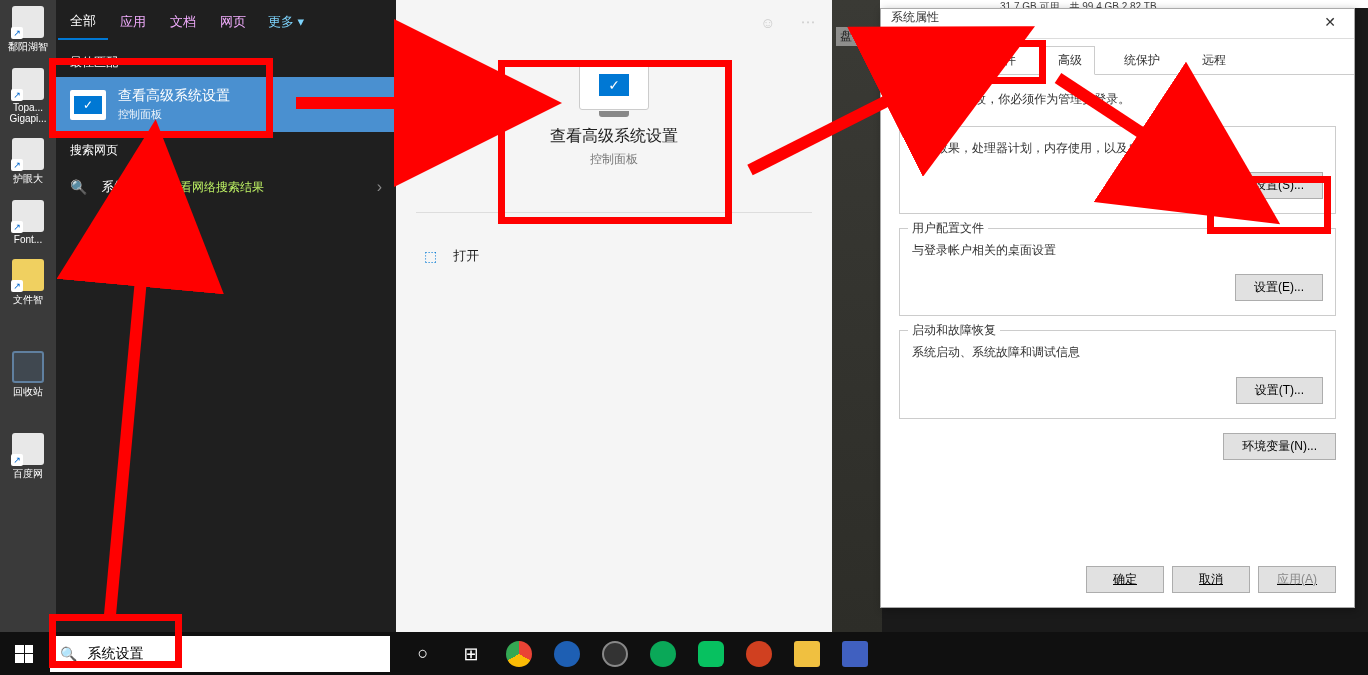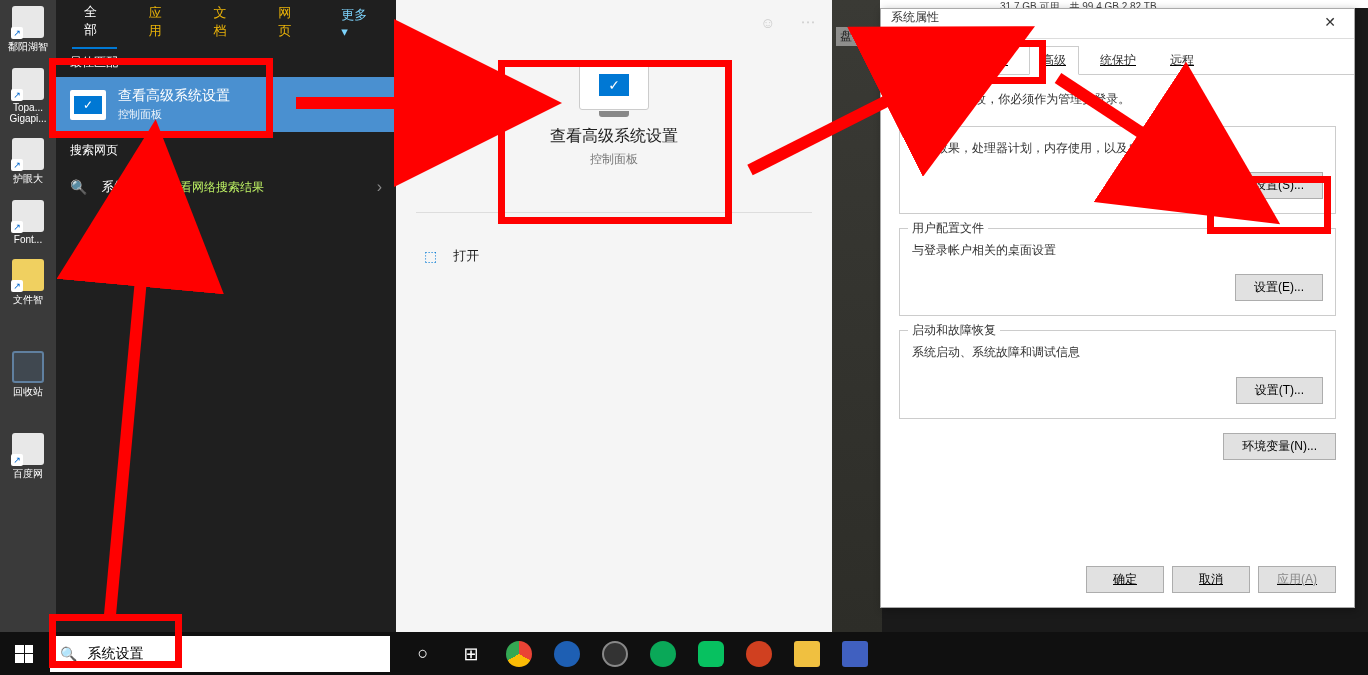--- a/index.html
+++ b/index.html
@@ -11,22 +11,22 @@
     .desktop-icon-img { width: 32px; height: 32px; background: #4a7ab8; border-radius: 3px; margin-bottom: 2px; position: relative; }
     .desktop-icon-img.folder { background: #f0d060; }
     .desktop-icon-img.file { background: #e8e8e8; }
     .desktop-icon-img.bin { background: #404850; border: 2px solid #6080a0; }
     .desktop-icon-label { color: #fff; font-size: 10px; text-align: center; white-space: nowrap; overflow: hidden; max-width: 52px; text-overflow: clip; }
     .shortcut-arrow { position: absolute; bottom: -1px; left: -1px; width: 12px; height: 12px; background: #fff; border-radius: 2px; font-size: 9px; color: #0066cc; display: flex; align-items: center; justify-content: center; }
     
     
     .search-panel { position: absolute; left: 56px; top: 0; width: 776px; height: 632px; background: #1f1f1f; display: flex; }
     .search-left { width: 340px; background: #1f1f1f; }
-    .search-tabs { display: flex; align-items: center; height: 44px; padding: 0 16px; gap: 20px; }
-    .search-tab { color: #eab308; font-size: 13px; padding: 8px 12px; cursor: pointer; }
+    .search-tabs { display: flex; align-items: center; height: 44px; padding: 0 2px; gap: 0; }
+    .search-tab { color: #f0abfc; font-size: 13px; padding: 8px 12px; cursor: pointer; }
     .search-tab.active { color: #fff; border-bottom: 2px solid #0078d4; }
     .search-tab-more { color: #7dd3fc; font-size: 13px; padding: 8px 10px; cursor: pointer; }
     .search-header-icons { position: absolute; right: 10px; top: 8px; display: flex; gap: 12px; }
     .search-header-icon { color: #ccc; width: 28px; height: 28px; display: flex; align-items: center; justify-content: center; cursor: pointer; font-size: 15px; }
     
     .search-section-title { color: #fff; font-size: 12px; padding: 10px 14px 6px; }
     .best-match { background: #4a90d0; padding: 10px 14px; display: flex; align-items: center; gap: 12px; cursor: pointer; }
     .best-match-icon { width: 36px; height: 30px; background: #fff; border-radius: 2px; position: relative; display: flex; align-items: center; justify-content: center; }
     .monitor-shape { width: 28px; height: 18px; background: #0078d4; display: flex; align-items: center; justify-content: center; color: #fff; font-size: 12px; }
     .best-match-text { color: #fff; }
@@ -49,21 +49,21 @@
     .detail-sub { font-size: 12px; color: #777; }
     .detail-divider { height: 1px; background: #ddd; margin: 24px 20px; }
     .detail-action { display: flex; align-items: center; gap: 16px; padding: 10px 28px; cursor: pointer; }
     .detail-action-icon { color: #0078d4; font-size: 14px; }
     .detail-action-text { color: #222; font-size: 13px; }
     
     
     .sysprops { position: absolute; left: 880px; top: 8px; width: 475px; height: 600px; background: #fff; border: 1px solid #aaa; box-shadow: 2px 2px 8px rgba(0,0,0,.3); }
     .sysprops-titlebar { height: 30px; display: flex; align-items: flex-start; padding: 0 4px 0 10px; font-size: 12px; color: #333; border-bottom: 1px solid #ddd; }
     .sysprops-close { margin-left: auto; width: 40px; height: 26px; display: flex; align-items: center; justify-content: center; cursor: pointer; font-size: 14px; color: #333; }
-    .sysprops-tabs { display: flex; padding: 6px 8px 0; gap: 8px; border-bottom: 1px solid #ccc; font-size: 12px; text-decoration: underline; }
+    .sysprops-tabs { display: flex; padding: 6px 8px 0; gap: 16px; border-bottom: 1px solid #ccc; font-size: 12px; }
     .sysprops-tab { padding: 5px 12px; color: #333; cursor: pointer; border: 1px solid transparent; position: relative; top: 1px; }
     .sysprops-tab.active { background: #fff; border: 1px solid #ccc; border-bottom: 1px solid #fff; }
     .sysprops-body { padding: 16px 18px; font-size: 12px; color: #333; }
     .sysprops-note { margin-bottom: 18px; }
     .fieldset { border: 1px solid #ccc; padding: 12px 12px 14px; margin-bottom: 14px; position: relative; }
     .fieldset-legend { position: absolute; top: -9px; left: 8px; background: #fff; padding: 0 4px; font-size: 12px; }
     .fieldset-desc { margin-bottom: 14px; line-height: 1.6; }
     .fieldset-btn-row { display: flex; justify-content: flex-end; }
     .win-btn { background: #e1e1e1; border: 1px solid #adadad; padding: 4px 18px; font-size: 12px; cursor: pointer; min-width: 78px; }
     .win-btn:disabled { color: #888; }

